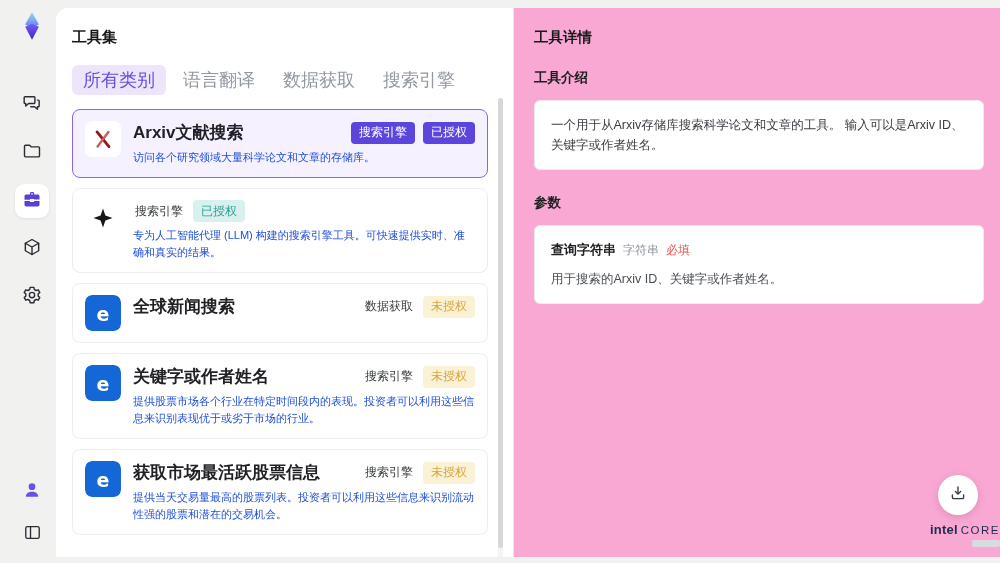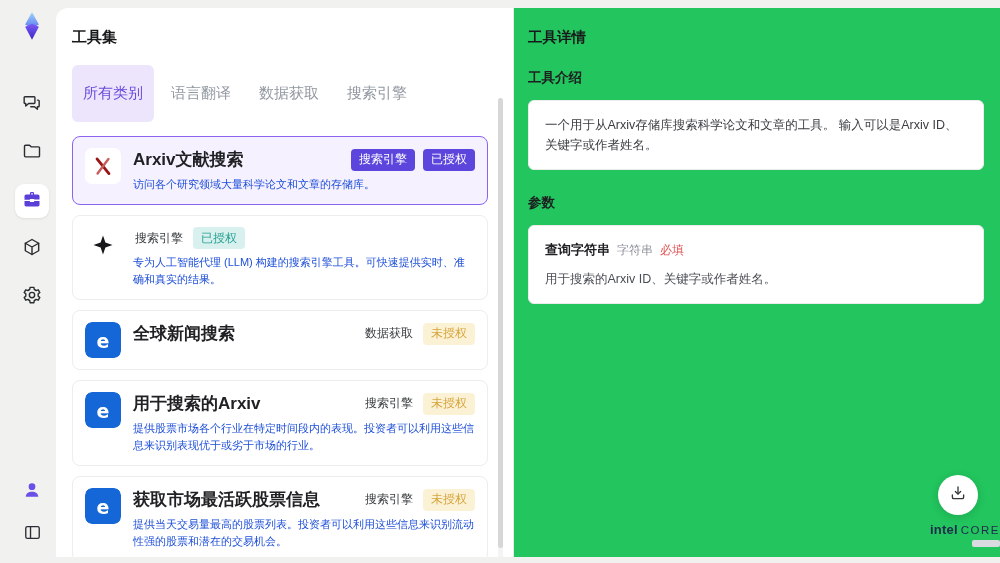--- a/index.html
+++ b/index.html
@@ -27,21 +27,21 @@
 
   
   .main { flex:1; padding-top:8px; display:flex; min-width:0; }
 
   .list-panel {
     width:457px; flex:none; background:#fff; border-radius:12px 0 0 0;
     padding:20px 26px 0 16px; position:relative; overflow:hidden;
   }
   .page-title { font-size:15px; font-weight:bold; color:#18191b; margin-bottom:18px; }
   .tabs { display:flex; gap:6px; margin-bottom:14px; }
-  .tab { font-size:15px; color:#9298a1; padding:19px 11px; border-radius:6px; cursor:pointer; white-space:nowrap;font-family:Liberation Serif, serif; }
+  .tab { font-size:18px; color:#9298a1; padding:3px 11px; border-radius:6px; cursor:pointer; white-space:nowrap;font-family:Liberation Serif, serif; }
   .tab.active { background:#ece5fb; color:#6b4ddd; }
 
   .tool-list { display:flex; flex-direction:column; gap:10px; width:416px; }
   .tool-card {
     display:flex; gap:12px; background:#fff; border:1px solid #ededee; border-radius:8px;
     padding:11px 12px; cursor:pointer;
   }
   .tool-card.selected { background:#f6f1fe; border:1.5px solid #8a63ef; }
   .tool-icon {
     width:36px; height:36px; flex:none; border-radius:7px; background:#fff;
@@ -55,22 +55,22 @@
   .badge.plain { background:transparent; color:#3c4043; padding:2.5px 2px; }
   .badge.ok { background:#d8f1ee; color:#2aa194; }
   .badge.no { background:#fbf2d5; color:#d7a53f; }
   .tool-desc { font-size:11px; color:#1d4ed8; line-height:1.55; margin-top:5px; }
 
   .vscrollbar { position:absolute; top:90px; right:10px; width:5px; height:462px; border-radius:3px; background:#f4f4f4; }
   .vscrollbar .thumb { width:5px; height:450px; border-radius:3px; background:#d7d7d7; }
 
   
   .detail-panel {
-    flex:1; background:#22c55e; border-left:1px solid #e8e8e8;
-    padding:20px 16px 0 14px; position:relative; min-width:0;
+    flex:1; background:#f9a8d4; border-left:1px solid #e8e8e8;
+    padding:20px 16px 0 20px; position:relative; min-width:0;
   }
   .detail-title { font-size:14.5px; font-weight:bold; color:#18191b; margin-bottom:22px; }
   .section-heading { font-size:13.5px; font-weight:bold; color:#1d1e20; margin-bottom:13px; }
   .dcard {
     background:#fff; border:1px solid #ececec; border-radius:6px;
     padding:14px 16px; font-size:12.5px; color:#3a3d42; line-height:1.6; margin-bottom:24px;
   }
   .param-head { display:flex; align-items:baseline; gap:7px; }
   .param-name { font-size:13px; font-weight:bold; color:#202124; }
   .param-type { font-size:12px; color:#8a8f98; }
@@ -213,21 +213,21 @@
   </div>
           <div class="tool-card">
     <div class="tool-icon">
               <svg width="36" height="36" viewBox="0 0 36 36">
                 <rect width="36" height="36" rx="7" fill="#1566d6"></rect>
                 <text x="18" y="25.5" font-size="19" font-family="DejaVu Sans, sans-serif" font-weight="bold" fill="#fff" text-anchor="middle">e</text>
               </svg>
             </div>
     <div class="tool-body">
       <div class="tool-head">
-        <span class="tool-name">用于搜索的Arxiv</span>
+        <span class="tool-name">关键字或作者姓名</span>
         <span class="badge cat plain">搜索引擎</span>
         <span class="badge auth no">未授权</span>
       </div>
       <div class="tool-desc">提供股票市场各个行业在特定时间段内的表现。投资者可以利用这些信息来识别表现优于或劣于市场的行业。</div>
     </div>
   </div>
           <div class="tool-card">
     <div class="tool-icon">
               <svg width="36" height="36" viewBox="0 0 36 36">
                 <rect width="36" height="36" rx="7" fill="#1566d6"></rect>

